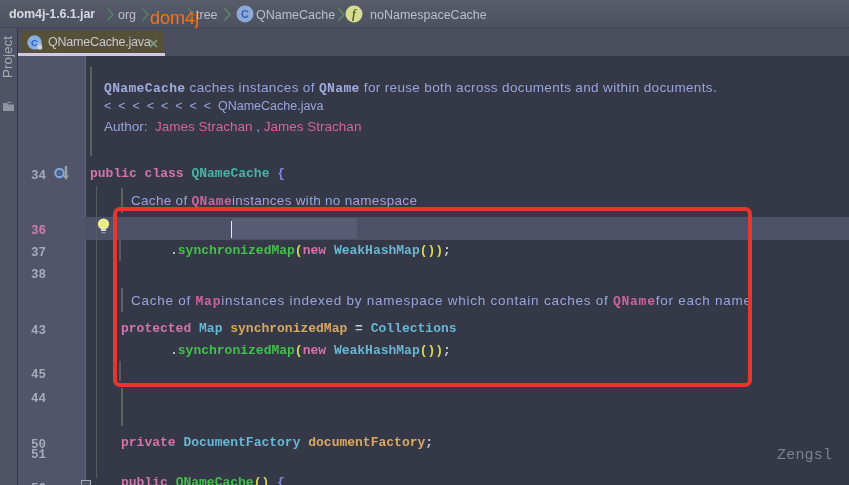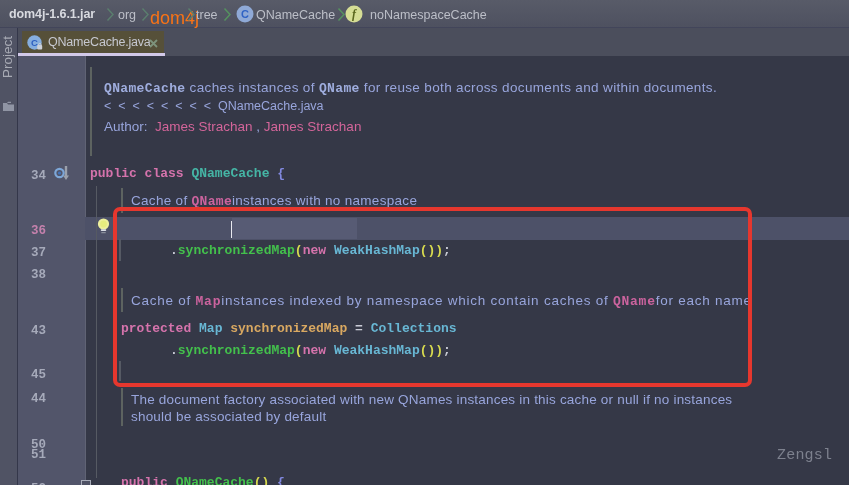--- a/index.html
+++ b/index.html
@@ -122,22 +122,22 @@
 
   <div class="abs doc" style="left:131px;top:192px;letter-spacing:0.3px;">Cache of <span class="dref" style="color:#cb639e;">QName</span>instances with no namespace</div>
 
   <div class="abs mono" style="left:170px;top:242px;"><span class="pun">.</span><span class="mtd">synchronizedMap</span><span class="paren">(</span><span class="kw">new</span> <span class="cls">WeakHashMap</span><span class="paren">())</span><span class="pun">;</span></div>
 
   <div class="abs doc" style="left:131px;top:292px;letter-spacing:0.75px;">Cache of <span class="dref" style="color:#cb639e;">Map</span>instances indexed by namespace which contain caches of <span class="dref" style="color:#cb639e;">QName</span>for each name</div>
 
   <div class="abs mono" style="left:121px;top:320px;"><span class="kw">protected</span> <span class="cls">Map</span> <span class="fld">synchronizedMap</span> <span class="pun">=</span> <span class="cls">Collections</span></div>
   <div class="abs mono" style="left:170px;top:342px;"><span class="pun">.</span><span class="mtd">synchronizedMap</span><span class="paren">(</span><span class="kw">new</span> <span class="cls">WeakHashMap</span><span class="paren">())</span><span class="pun">;</span></div>
 
-  <div class="abs doc" style="left:131px;top:391px;letter-spacing:0.2px;">The document factory associated with new QNames instances in this cache or null if no instances<br>should be associated by default</div>
 
+  <div class="abs mono" style="left:121px;top:434px;"><span class="kw">private</span> <span class="cls">DocumentFactory</span> <span class="fld">documentFactory</span><span class="pun">;</span></div>
 
   <div class="abs mono" style="left:121px;top:474px;"><span class="kw">public</span> <span class="mtd">QNameCache</span><span class="paren">()</span> <span class="brace">{</span></div>
 
   <div class="abs" style="left:81px;top:480px;width:8px;height:8px;border:1px solid #a7abb8;background:#4e5164;"></div>
 
   <div class="abs" style="left:230.5px;top:221px;width:1.5px;height:17px;background:#e8e9f0;"></div>
 
   <svg class="abs" style="left:97px;top:218px;" width="15" height="17">
     <circle cx="6.5" cy="6" r="5.6" fill="#edef9d"></circle>
     <circle cx="6.5" cy="6" r="3.4" fill="#e6ec7e"></circle>

